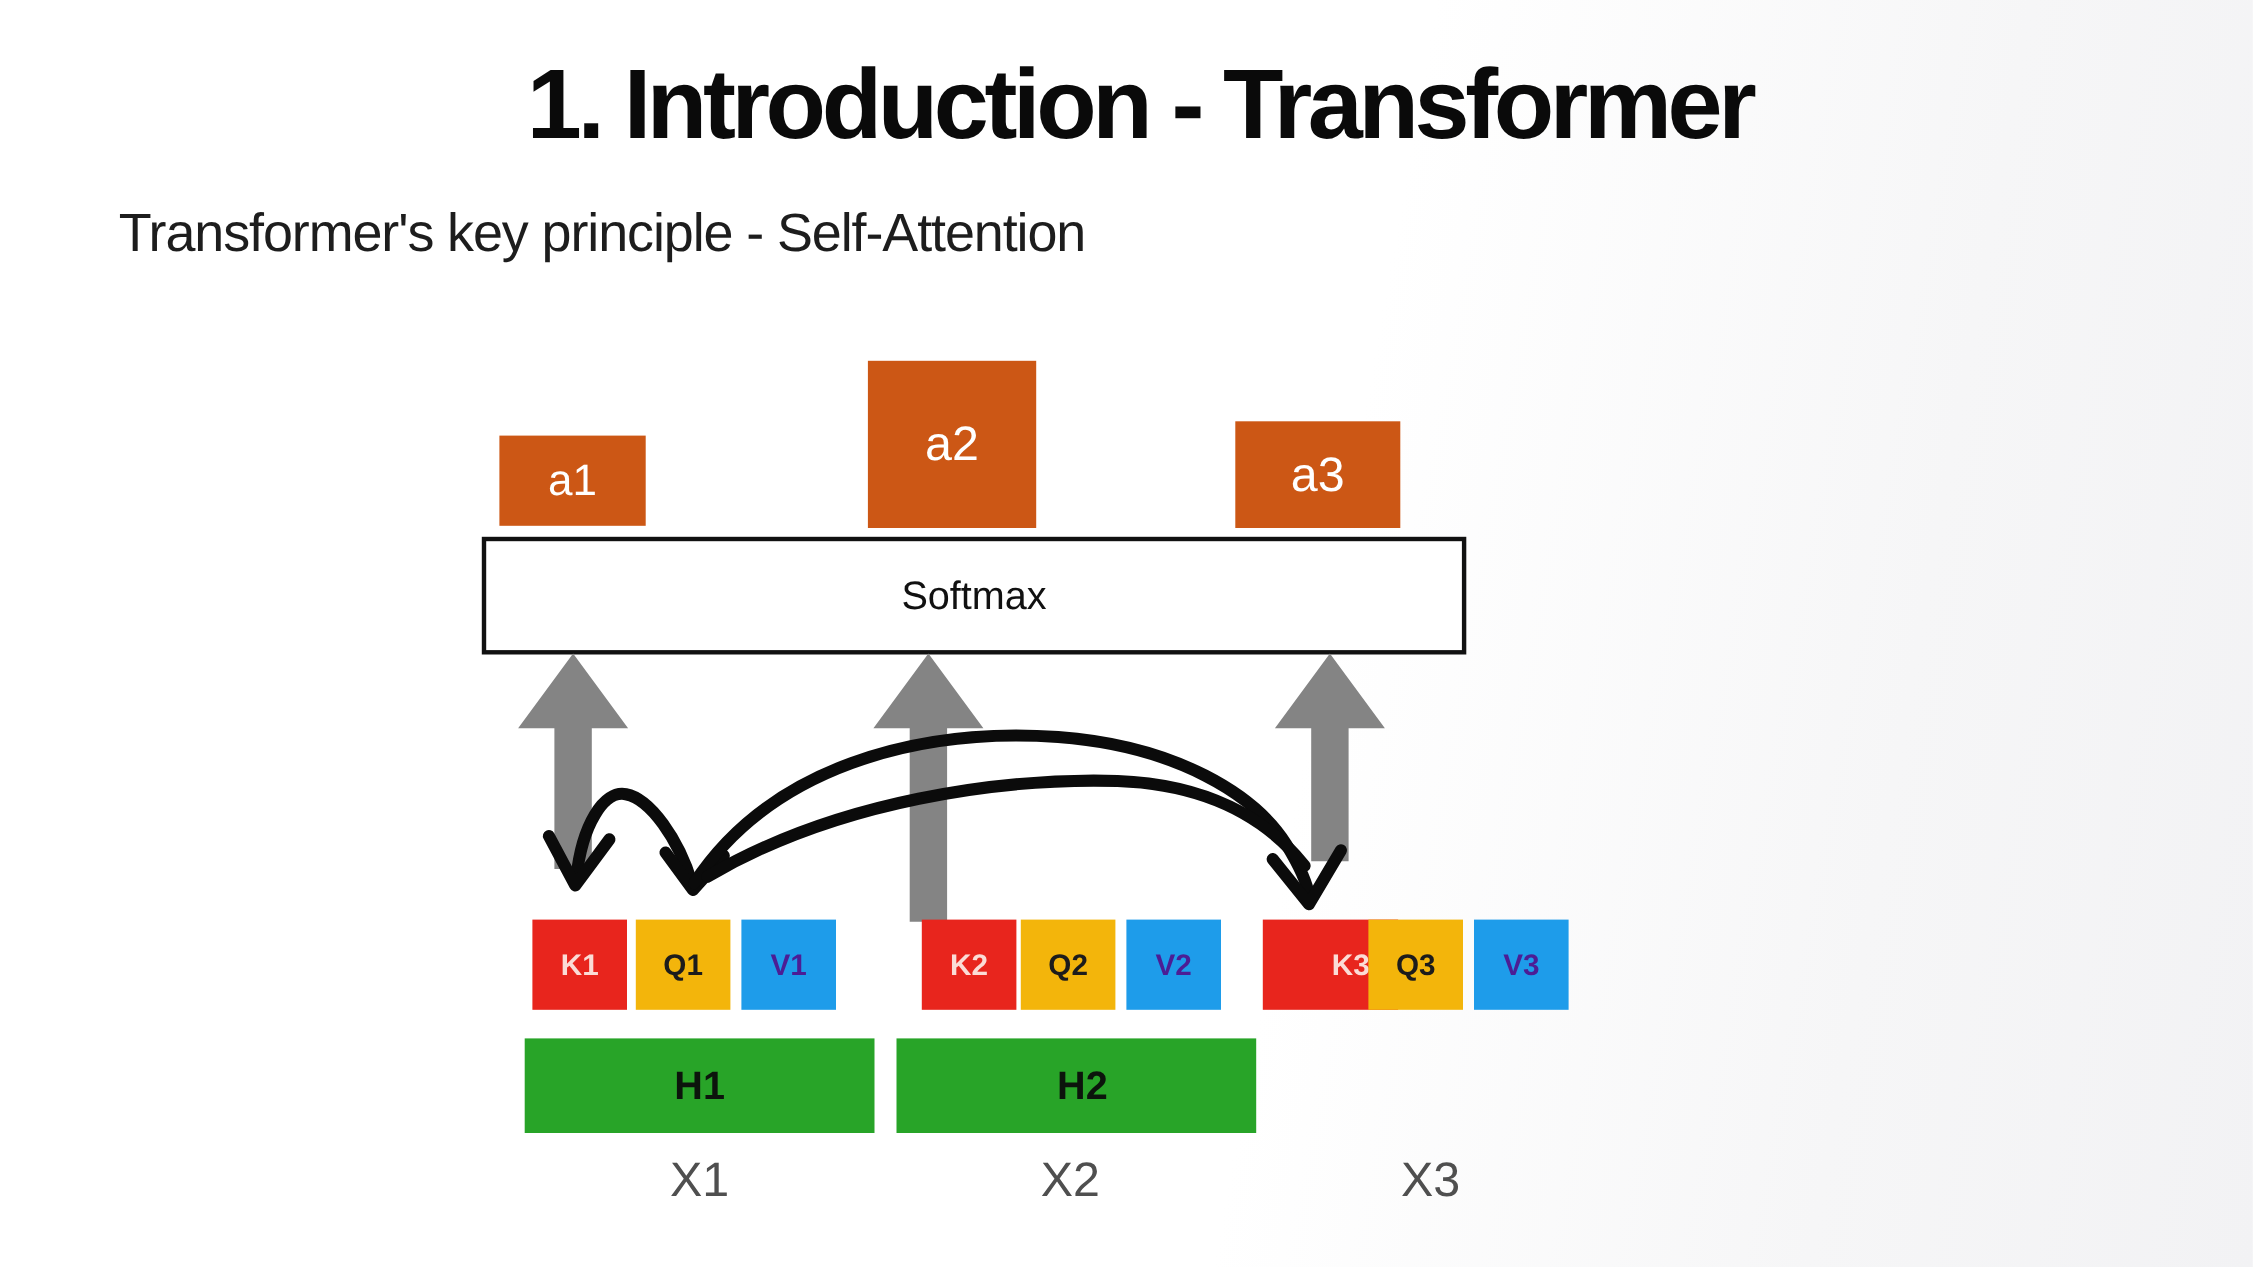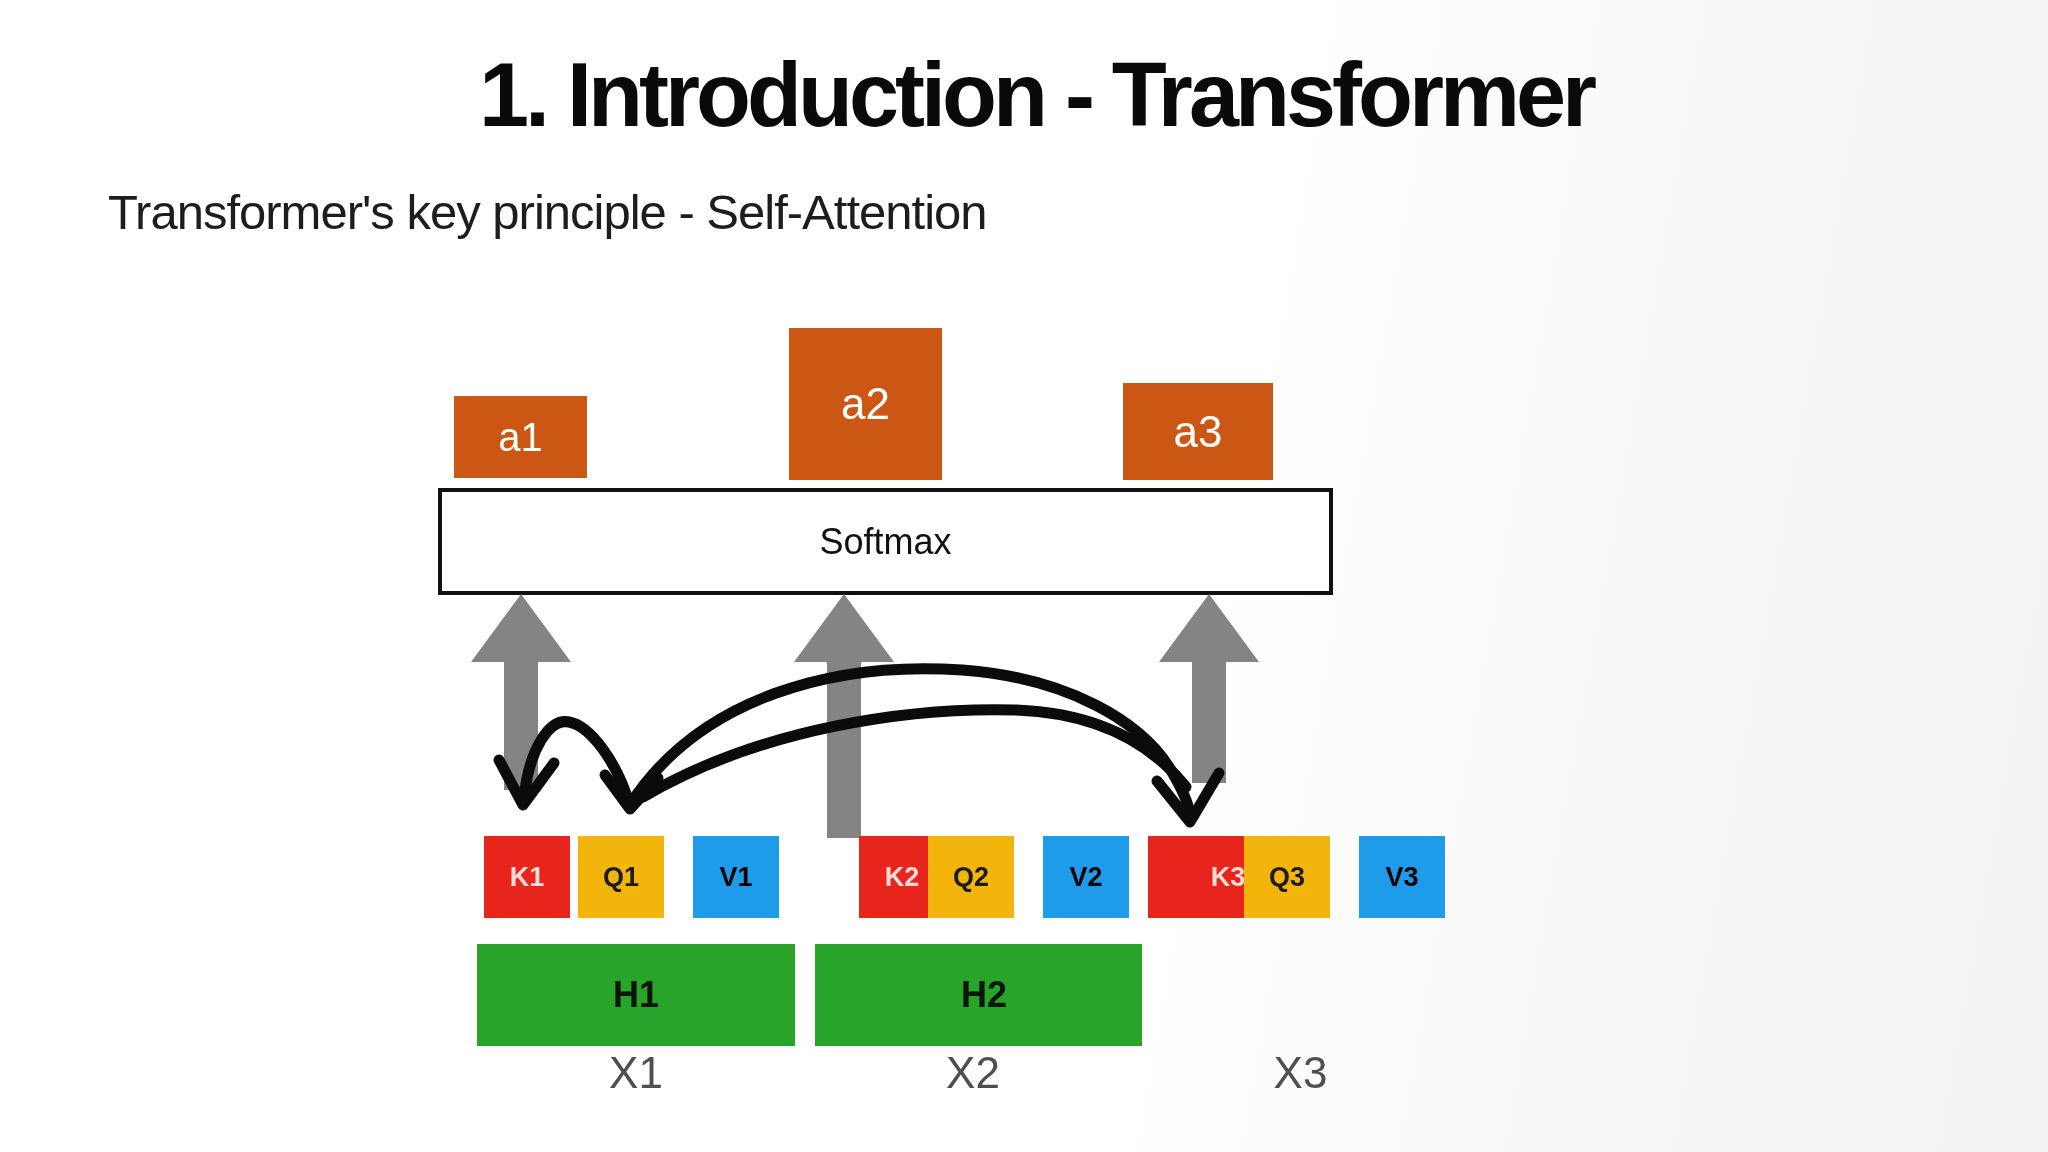--- a/index.html
+++ b/index.html
@@ -24,25 +24,25 @@
   .w2{left:789px; top:328px; width:153px; height:152px;}
   .w3{left:1123px; top:383px; width:150px; height:97px;}
   .softmax{
     left:438px; top:488px; width:887px; height:99px;
     background:#ffffff; border:4px solid #111111;
     font-size:36px; font-weight:500; color:#111111;
   }
   .kqv{top:836px; width:86px; height:82px; font-size:27px; font-weight:700;}
   .key{background:var(--key); color:#fbdcd6;}
   .query{background:var(--query); color:#1c1c1c;}
-  .value{background:var(--value); color:#000000;margin-left:19px;}
+  .value{background:var(--value); color:#4c1d95;}
   .g1 .key{left:484px;} .g1 .query{left:578px;} .g1 .value{left:674px;}
-  .g2 .key{left:859px;} .g2 .query{left:928px;} .g2 .value{left:1024px;}
+  .g2 .key{left:838px;} .g2 .query{left:928px;} .g2 .value{left:1024px;}
   .g3 .key{left:1148px;padding-left:37px;} .g3 .query{left:1244px;} .g3 .value{left:1340px;}
-  .hidden-state{top:944px; height:102px; background:var(--hidden); color:#0c140c; font-size:36px; font-weight:700;}
+  .hidden-state{top:944px; height:86px; background:var(--hidden); color:#0c140c; font-size:36px; font-weight:700;}
   .h1{left:477px; width:318px;} .h2{left:815px; width:316px;padding-left:11px;} .h3{left:1143px; width:315px;}
   .xlabel{position:absolute; top:1048px; text-align:center; font-size:44px; color:#4f4f4f;}
   .x1{left:477px; width:318px;} .x2{left:815px; width:316px;} .x3{left:1143px; width:315px;}
   .overlay{position:absolute; left:0; top:0; width:2048px; height:1152px; pointer-events:none;}
   .up-arrow{fill:var(--arrow);}
   .doodle{fill:none; stroke:var(--doodle); stroke-width:11; stroke-linecap:round; stroke-linejoin:round;}
 </style>
 </head>
 <body>
 

